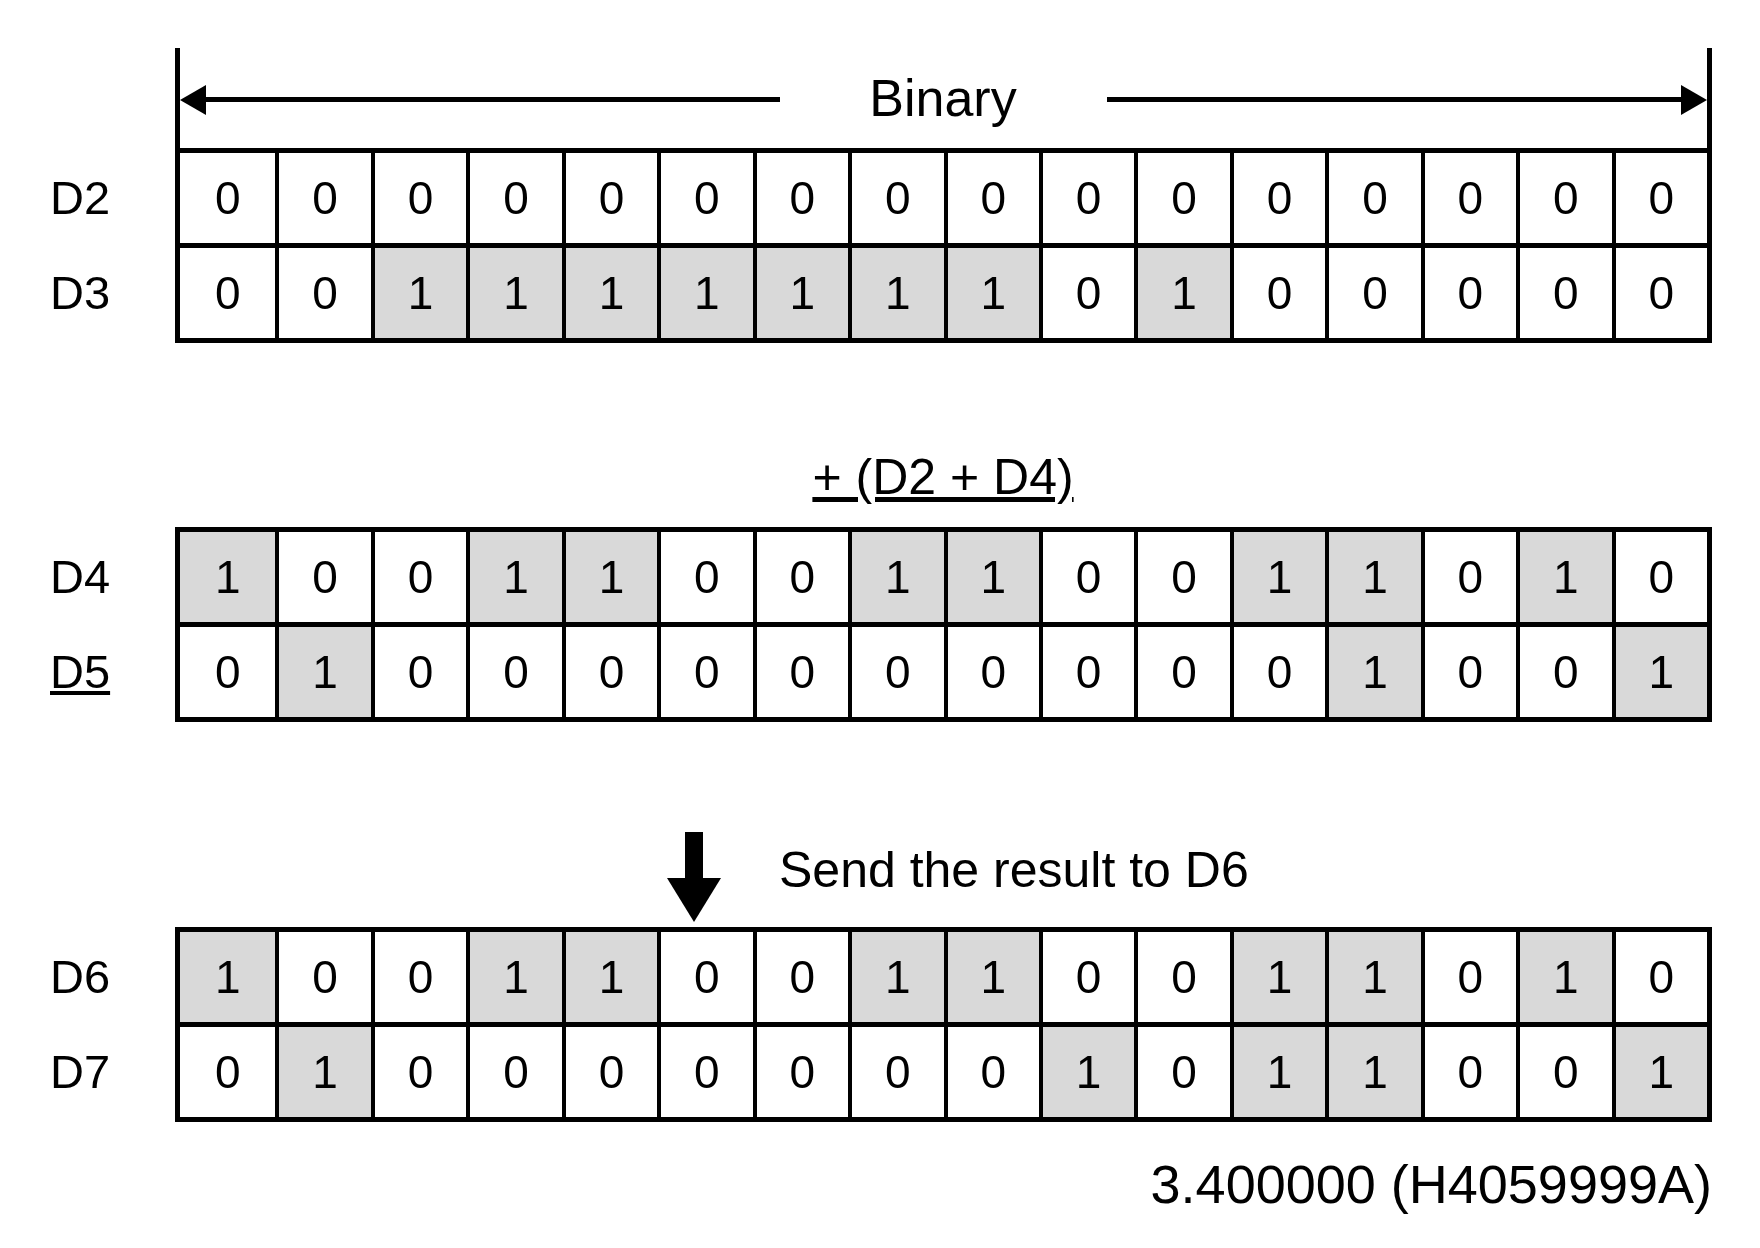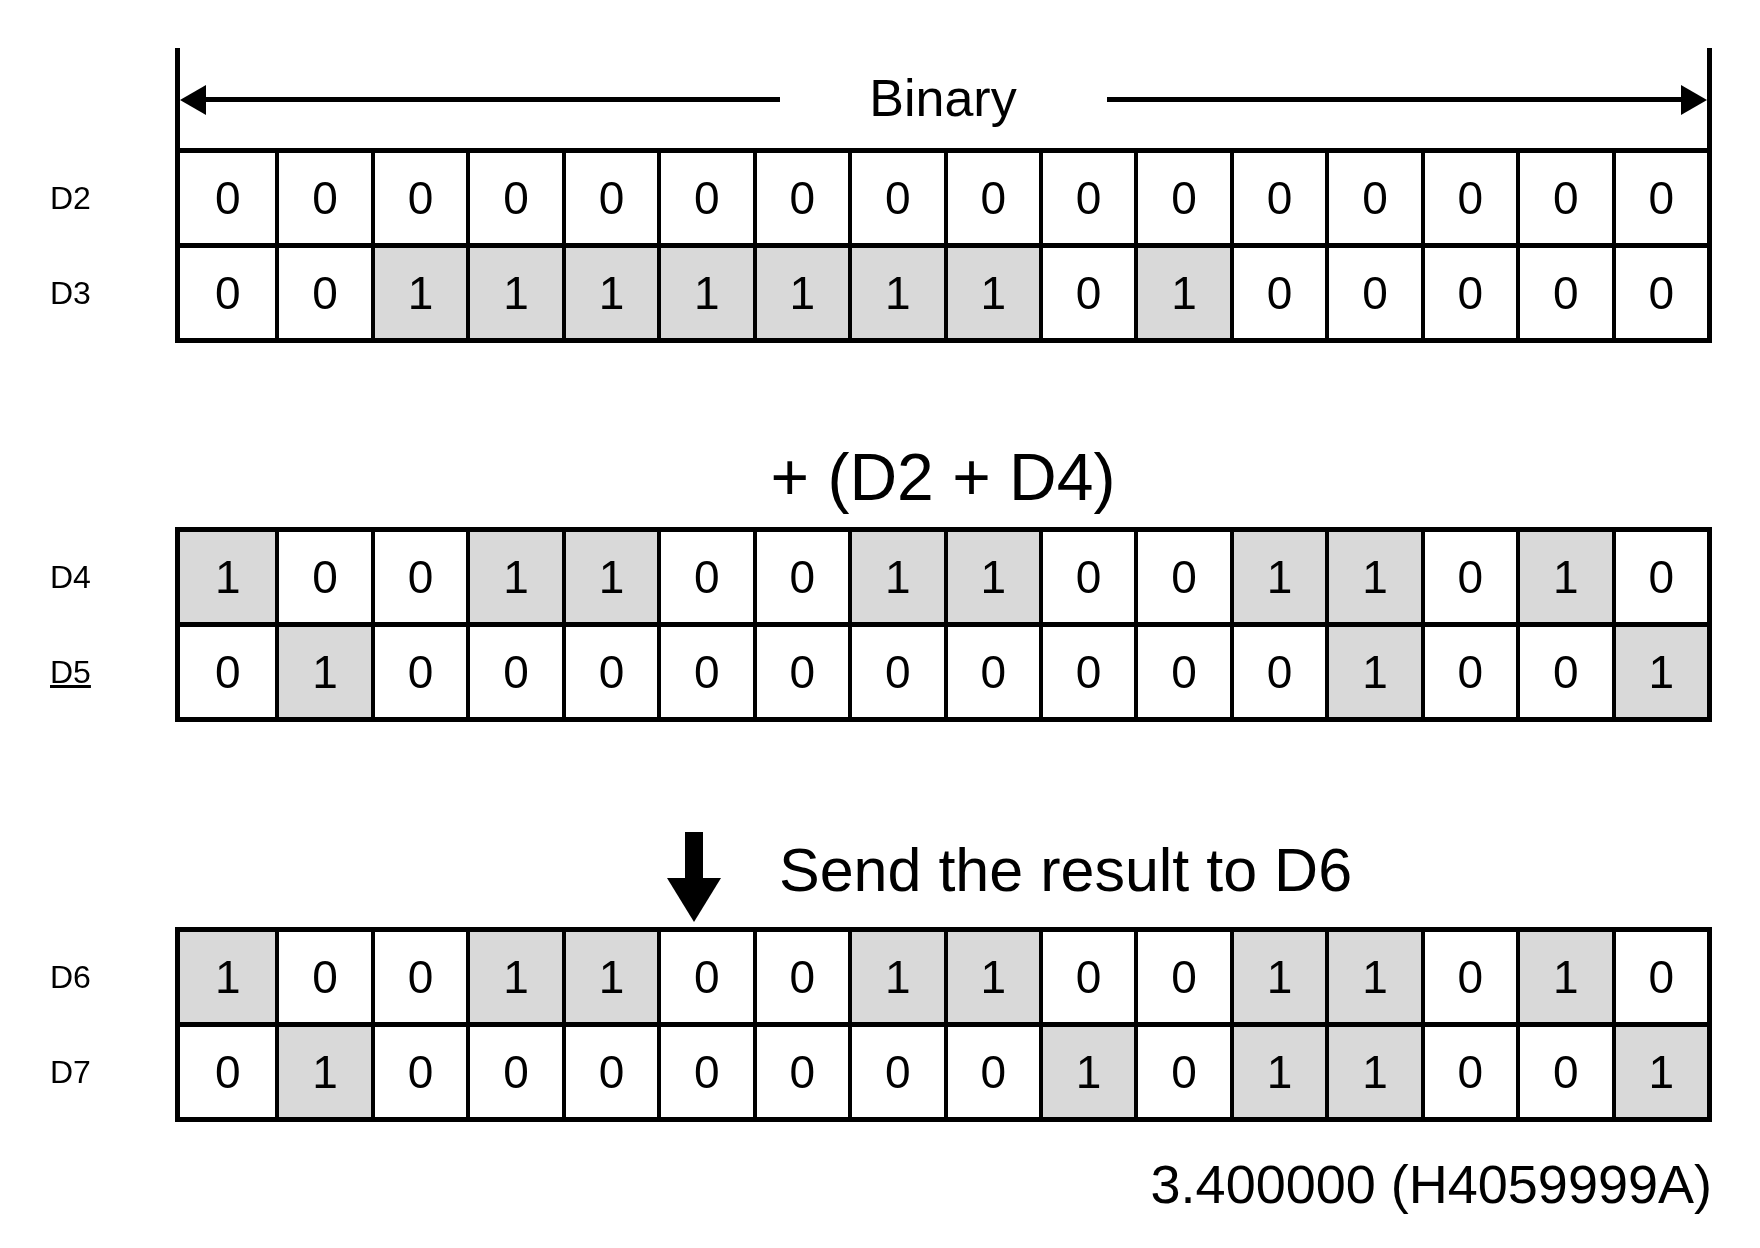--- a/index.html
+++ b/index.html
@@ -69,46 +69,47 @@
     align-items: center;
     justify-content: center;
     font-size: 46px;
     background: #fff;
   }
   .bit-cell:first-child { border-left: none; }
   .bit-cell.shaded { background: var(--shaded, #d9d9d9); }
   .row-label {
     position: absolute;
     left: 50px;
-    font-size: 32px;
+    font-size: 47px;
     line-height: 50px;
     white-space: nowrap;
   }
   
   .result-label {
     position: absolute;
     right: 48px;
     font-size: 54px;
     line-height: 54px;
     white-space: nowrap;
   }
   .op-add-label {
     position: absolute;
     top: 452px;
     left: 943px;
     transform: translateX(-50%);
-    font-size: 66px;
+    font-size: 50px;
     line-height: 50px;
     white-space: nowrap;
+    text-decoration: underline;
   }
   .op-send-label {
     position: absolute;
     top: 845px;
     left: 779px;
-    font-size: 61px;
+    font-size: 50px;
     line-height: 50px;
     white-space: nowrap;
   }
   
   .down-arrow { position: absolute; left: 0; top: 0; }
   .down-arrow .stem {
     position: absolute;
     left: 685px;
     top: 832px;
     width: 18px;

